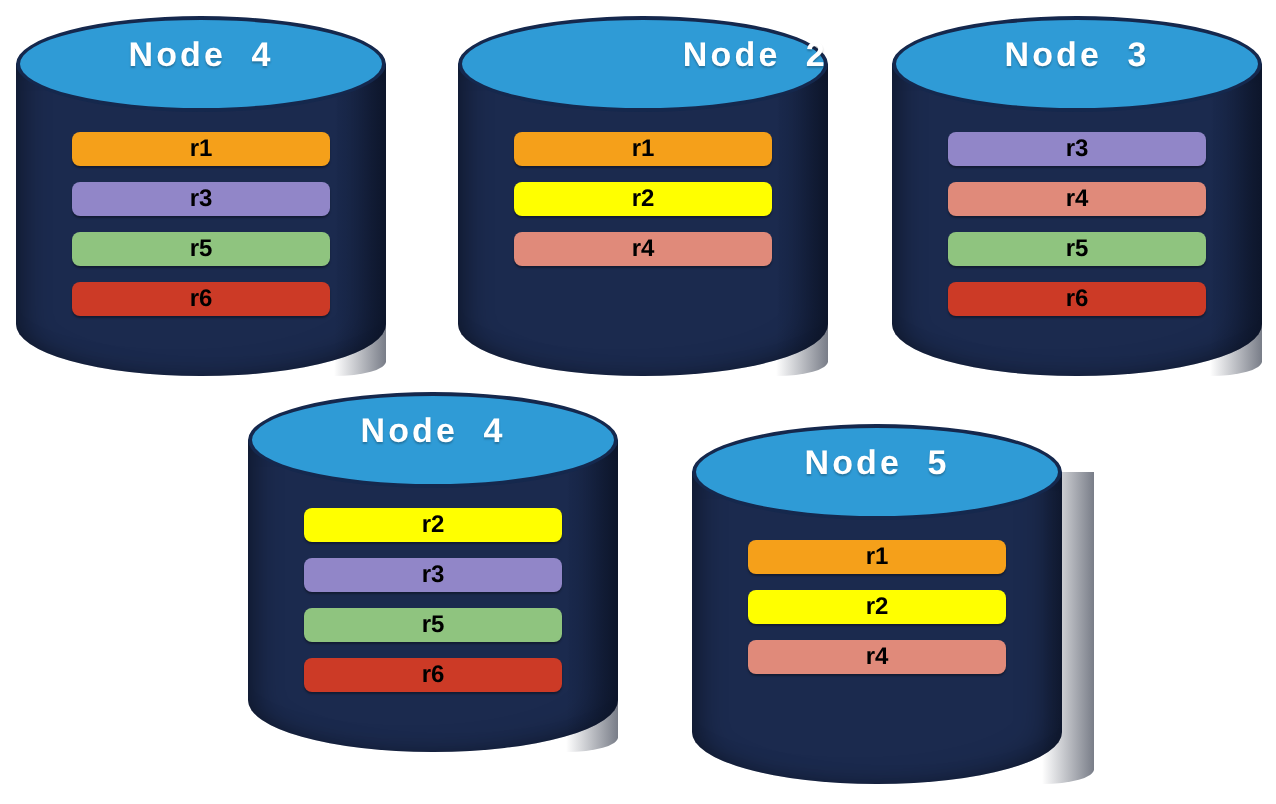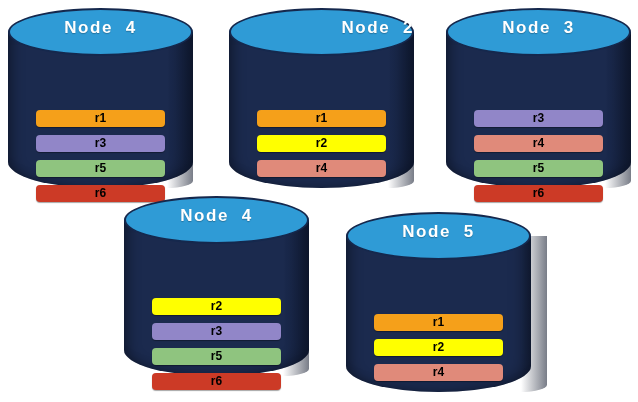--- a/index.html
+++ b/index.html
@@ -81,21 +81,20 @@
     white-space: pre;
     text-shadow: 0 1px 1px rgba(0,0,0,0.25);
   }
 
   
   .bars {
     position: absolute;
     left: 28px;
     top: 58px;
     width: 129px;
-    margin-top: 44px;
   }
   .bar {
     height: 17px;
     border-radius: 4px;
     margin-bottom: 8px;
     color: #000000;
     font-size: 12px;
     font-weight: bold;
     line-height: 17px;
     text-align: center;

